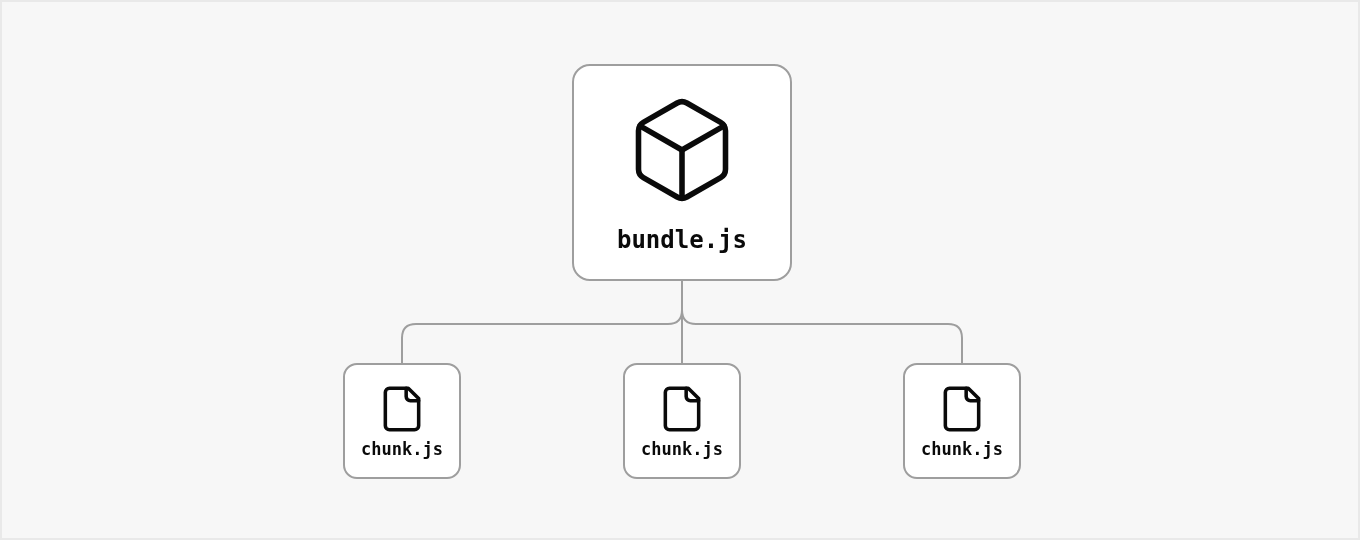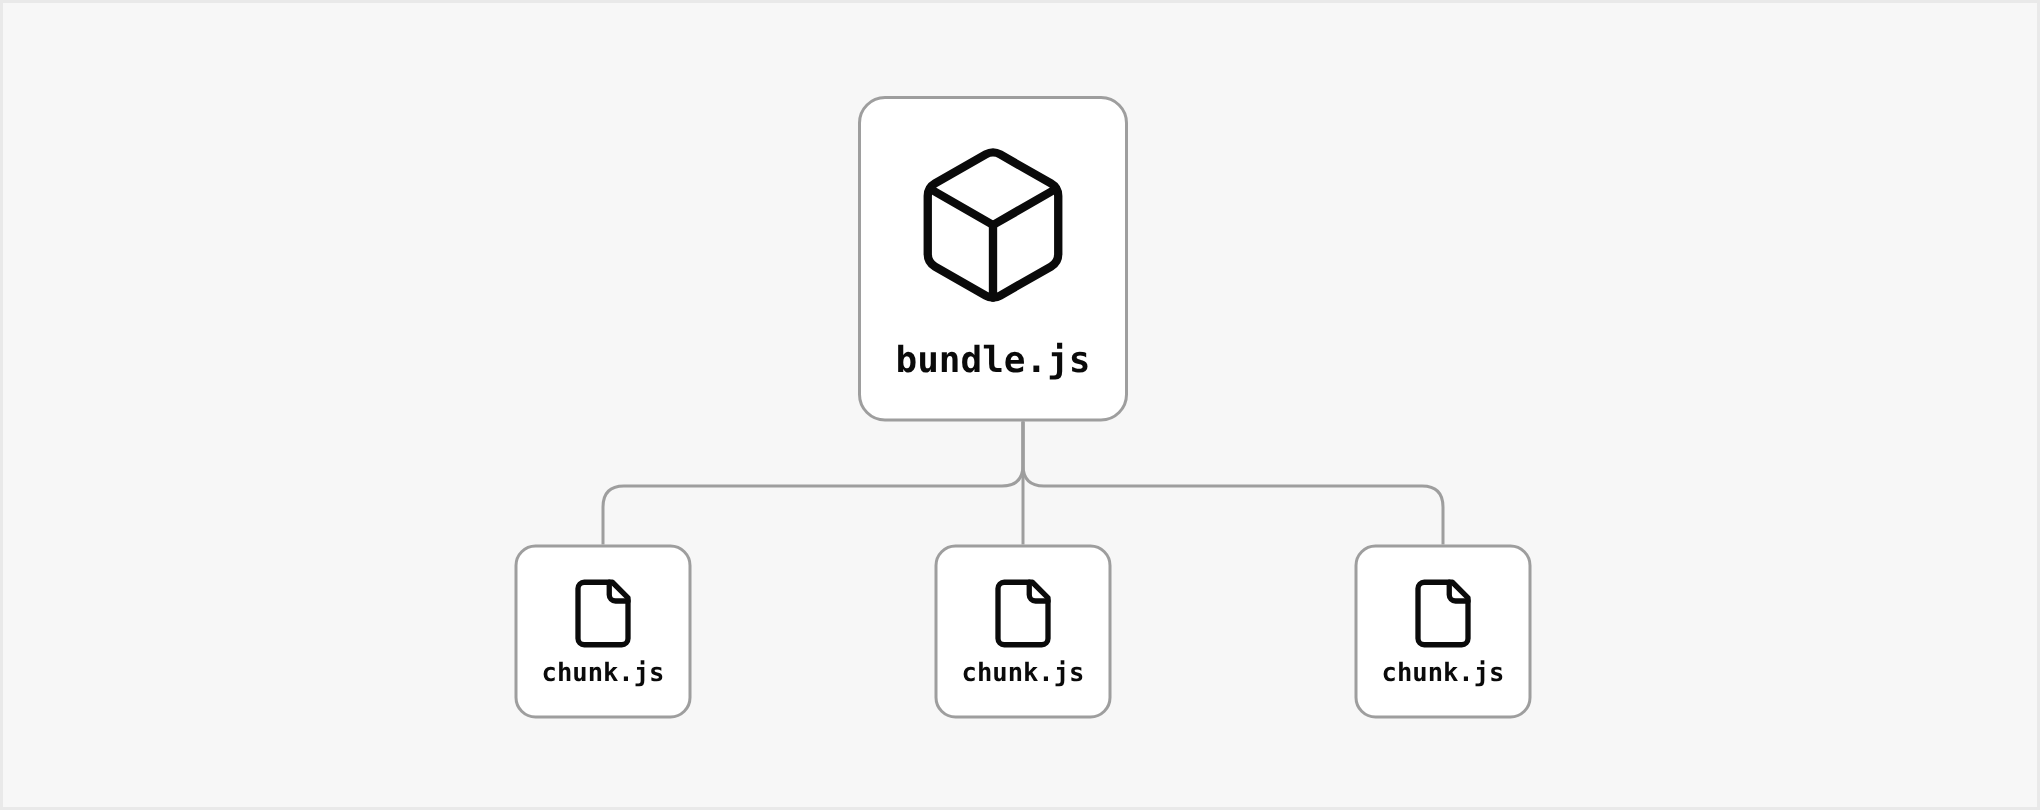--- a/index.html
+++ b/index.html
@@ -35,21 +35,21 @@
     background: #ffffff;
     border: 2px solid #9e9e9e;
     display: flex;
     flex-direction: column;
     align-items: center;
     justify-content: center;
   }
   .node-root {
     left: 570px;
     top: 62px;
-    width: 180px;
+    width: 220px;
     height: 217px;
     border-radius: 18px;
     gap: 18px;
   }
   .node-chunk {
     top: 361px;
     width: 118px;
     height: 116px;
     border-radius: 14px;
     gap: 5px;

